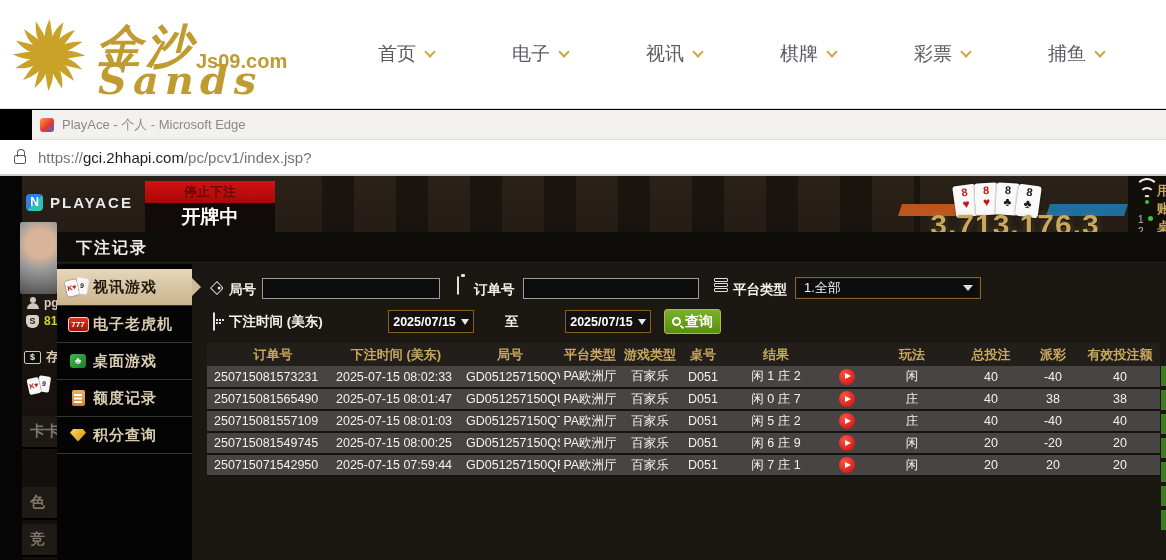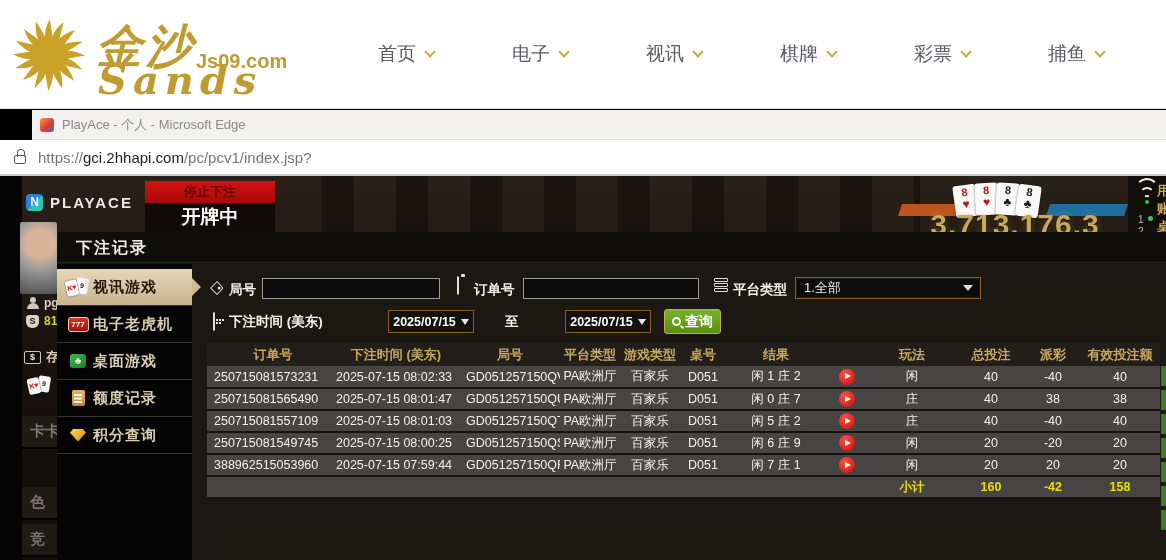--- a/index.html
+++ b/index.html
@@ -458,40 +458,33 @@
           <td>百家乐</td>
           <td>D051</td>
           <td>闲 6 庄 9</td>
           <td><span class="play-btn"></span></td>
           <td>闲</td>
           <td>20</td>
           <td class="pay-green">-20</td>
           <td>20</td>
         </tr>
         <tr>
-          <td class="c-order">388962515053960</td>
+          <td class="c-order">250715071542950</td>
           <td class="c-time">2025-07-15 07:59:44</td>
           <td class="c-round">GD051257150QR</td>
           <td>PA欧洲厅</td>
           <td>百家乐</td>
           <td>D051</td>
           <td>闲 7 庄 1</td>
           <td><span class="play-btn"></span></td>
           <td>闲</td>
           <td>20</td>
           <td class="pay-red">20</td>
           <td>20</td>
         </tr>
-        <tr>
-          <td colspan="8"></td>
-          <td class="sum-lbl">小计</td>
-          <td class="sum-val">160</td>
-          <td class="sum-val">-42</td>
-          <td class="sum-val">158</td>
-        </tr>
       </tbody>
     </table>
 
     <div class="sliver-col">
       <i></i>
         <i></i>
         <i></i>
         <i></i>
         <i></i>
         <i></i>

